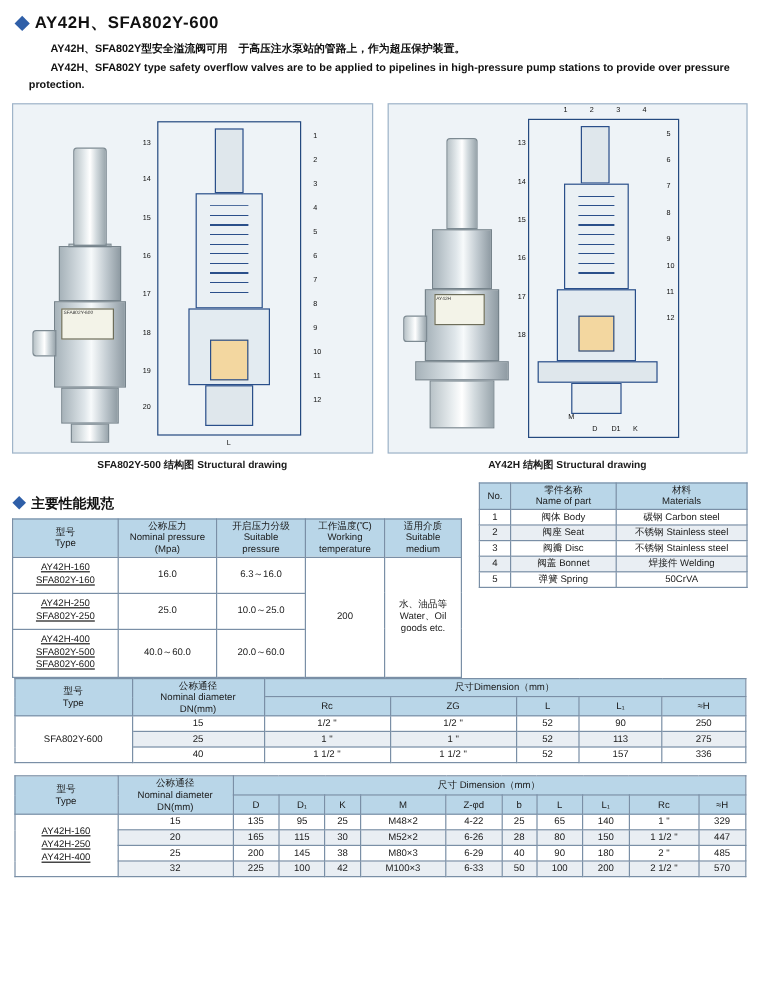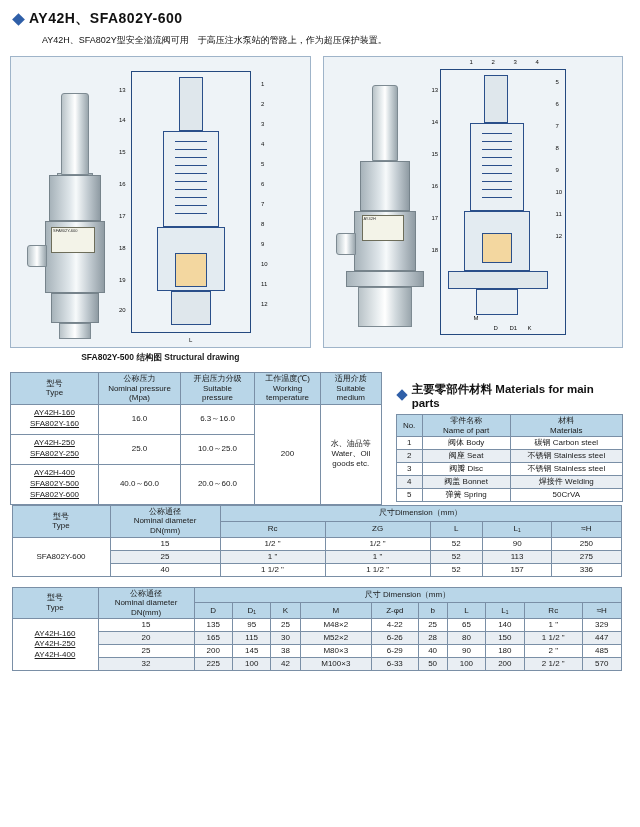--- a/index.html
+++ b/index.html
@@ -19,21 +19,21 @@
   .title-row { display:flex; align-items:center; gap:6px; margin: 2px 0 6px 4px; }
   .diamond {
     width:9px; height:9px; background:#2f5fa8; transform: rotate(45deg);
     display:inline-block; flex:0 0 auto;
   }
   .diamond.small { width:8px; height:8px; }
   .page-title { font-size:14px; font-weight:bold; color:#111; letter-spacing:0.5px; }
 
   .intro { margin: 0 6px 0 14px; line-height:1.55; font-size:9px; color:#111; }
   .intro p { margin: 2px 0; text-indent: 0; }
-  .intro .ind { text-indent: 18px; }
+  .intro .ind { text-indent: 18px; font-weight: bold; }
 
   
   .figures { display:flex; gap:12px; margin-top:8px; }
   .fig-box {
     flex:1 1 0; border:1px solid #9fb4c9; background:#eef3f7;
     height:292px; position:relative; overflow:hidden;
   }
   .fig-caption { text-align:center; font-size:8.5px; margin-top:4px; font-weight:bold; }
   .fig-wrap { width:50%; }
 
@@ -66,20 +66,21 @@
 
 <div class="page">
 
   <div class="title-row">
     <span class="diamond"></span>
     <span class="page-title">AY42H、SFA802Y-600</span>
   </div>
 
   <div class="intro">
     <p class="ind">AY42H、SFA802Y型安全溢流阀可用　于高压注水泵站的管路上，作为超压保护装置。</p>
+    <p class="ind">AY42H、SFA802Y type safety overflow valves are to be applied to pipelines in high-pressure pump stations to provide over pressure protection.</p>
   </div>
 
   <div class="figures">
 
     <div class="fig-wrap">
       <div class="fig-box">
 
         <div class="valve sil" style="left:46px; top:116px; width:36px; height:4px;"></div>
         <div class="valve sil" style="left:50px; top:36px; width:28px; height:82px; border-radius:3px 3px 0 0;"></div>
         <div class="valve sil2" style="left:38px; top:118px; width:52px; height:46px;"></div>
@@ -162,26 +163,31 @@
         <div class="lbl" style="left:108px; top:62px;">14</div>
         <div class="lbl" style="left:108px; top:94px;">15</div>
         <div class="lbl" style="left:108px; top:126px;">16</div>
         <div class="lbl" style="left:108px; top:158px;">17</div>
         <div class="lbl" style="left:108px; top:190px;">18</div>
         <div class="lbl" style="left:170px; top:268px;">D</div>
         <div class="lbl" style="left:186px; top:268px;">D1</div>
         <div class="lbl" style="left:204px; top:268px;">K</div>
         <div class="lbl" style="left:150px; top:258px;">M</div>
       </div>
+      <div class="fig-caption">AY42H  结构图  Structural drawing</div>
     </div>
   </div>
 
   <div class="two-col" style="margin-top:8px;">
 
     <div class="col-left">
+      <div class="sec-head">
+        <span class="diamond small"></span>
+        <span class="sec-title">主要性能规范</span>
+      </div>
       <table>
         <thead>
           <tr>
             <th style="width:88px;">
               <div>型号</div>
               <div>Type</div>
             </th>
             <th style="width:82px;">
               <div>公称压力</div>
               <div>Nominal pressure</div>
@@ -234,27 +240,20 @@
               <div>SFA802Y-600</div>
             </td>
             <td>40.0～60.0</td>
             <td>20.0～60.0</td>
           </tr>
         </tbody>
       </table>
     </div>
 
     <div class="col-right">
-      <div class="sec-head">
-        <span class="diamond small"></span>
-        <span class="sec-title">
-          <span>主要零部件材料</span>
-          <span>Materials for main parts</span>
-        </span>
-      </div>
       <table>
         <thead>
           <tr>
             <th style="width:26px;">No.</th>
             <th style="width:88px;">
               <div>零件名称</div>
               <div>Name of part</div>
             </th>
             <th>
               <div>材料</div>

